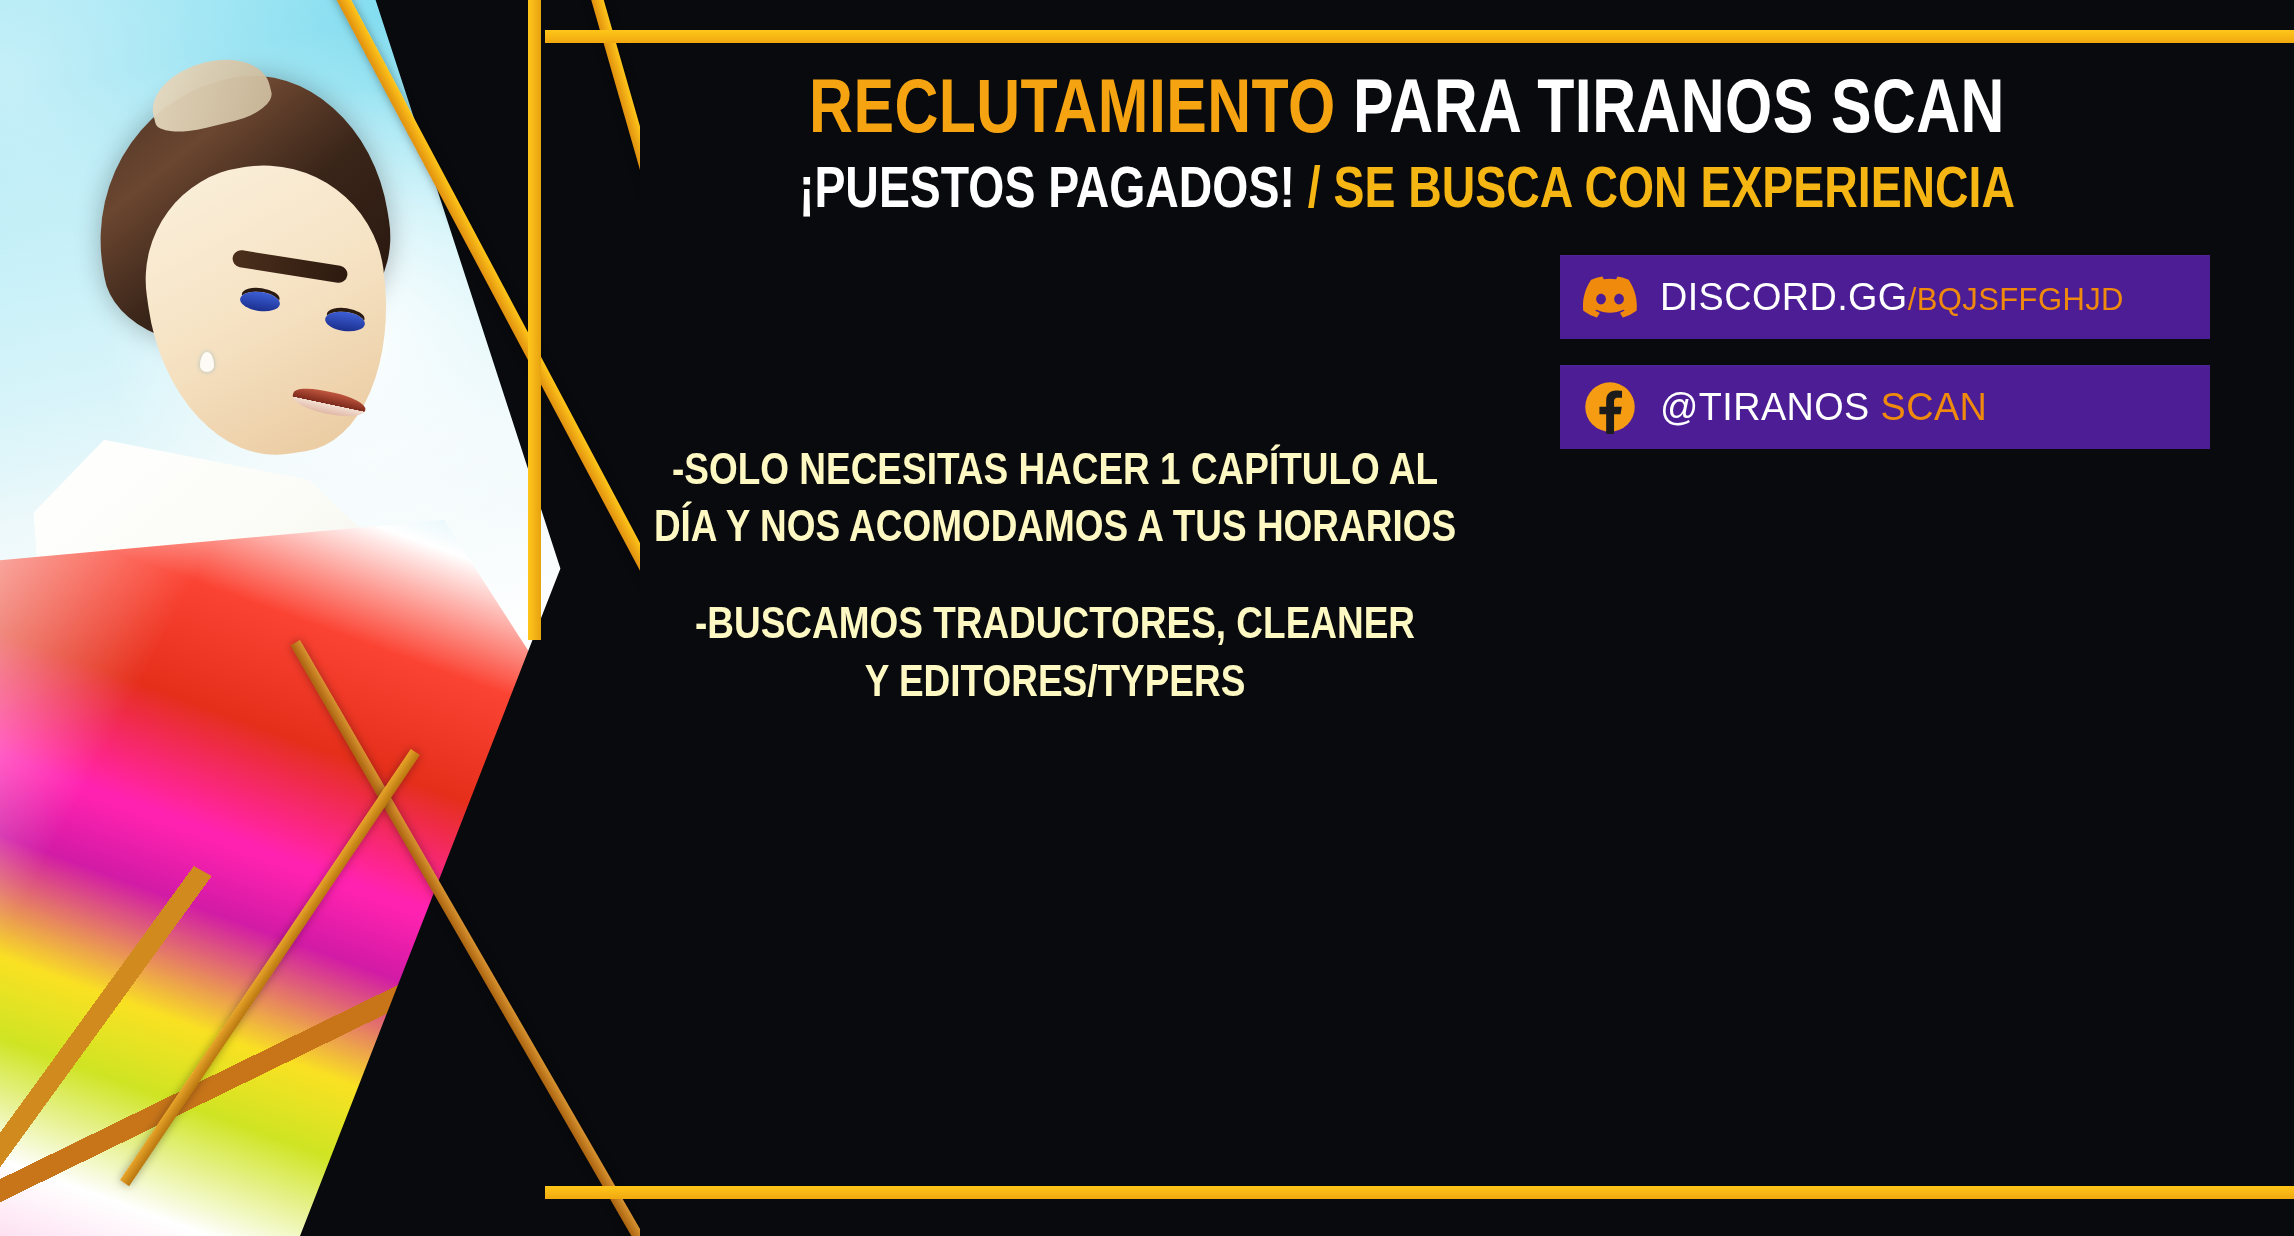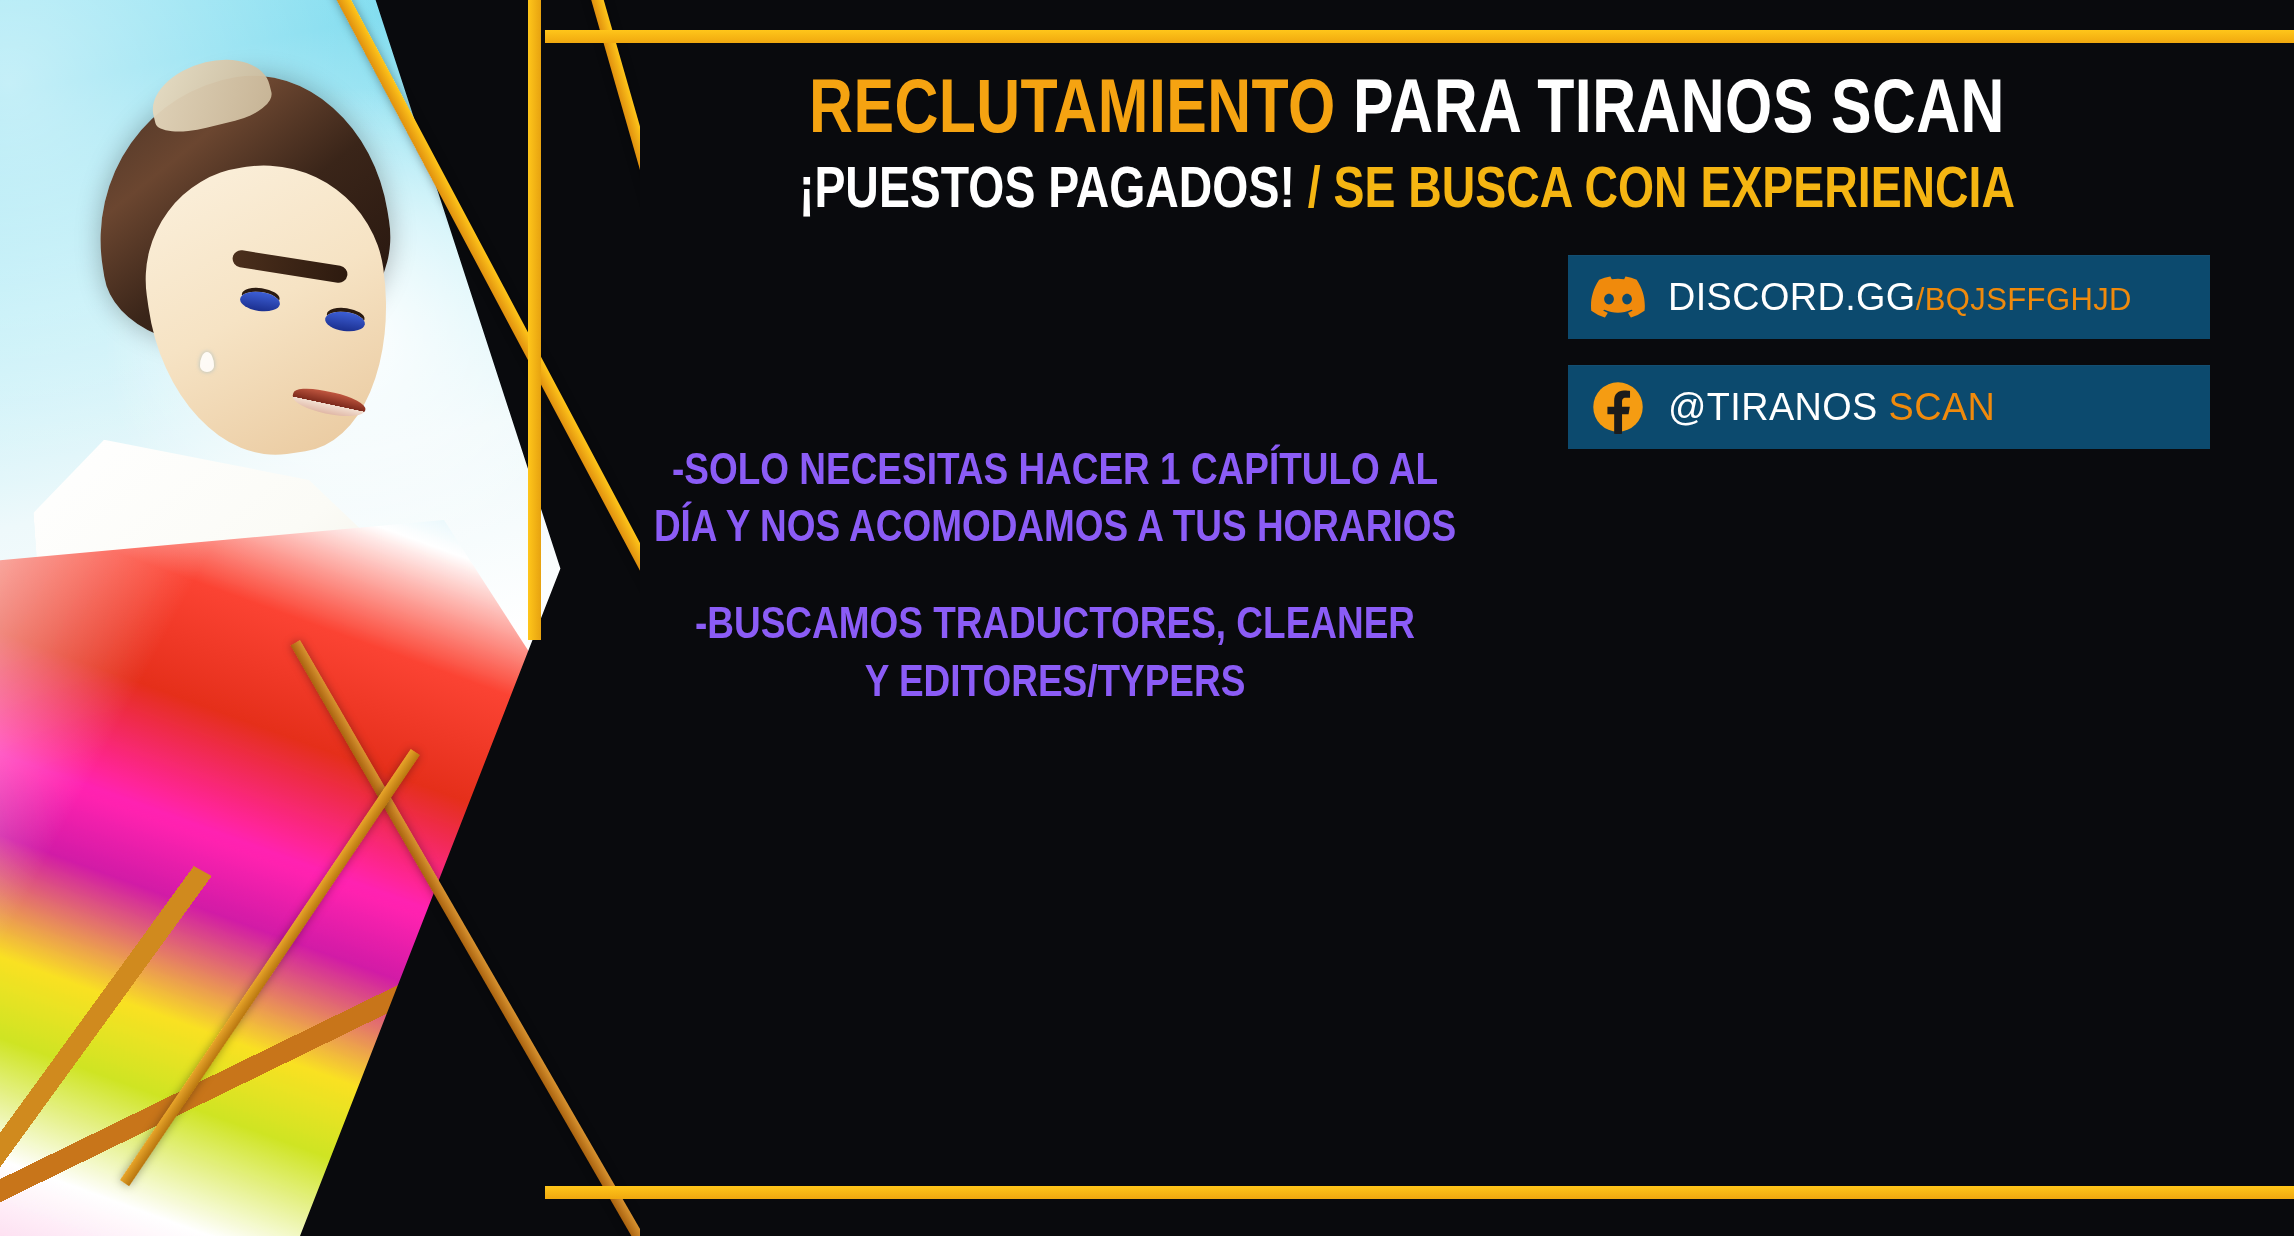--- a/index.html
+++ b/index.html
@@ -194,44 +194,43 @@
     white-space:nowrap;
     transform:scaleX(.80);
   }
   .subhead .sh-a { color:#ffffff; }
   .subhead .sh-b { color:#f5b512; }
 
   
   .bullets {
     position:absolute; left:-40px; top:440px; width:1070px;
     text-align:center;
-    color:#8b5cf6;
+    color:#fef9c3;
   }
   .bullet-p {
     font-size:44px; line-height:1.30;
     font-weight:700;
     transform:scaleX(.84);
     margin-bottom:40px;
     white-space:pre-line;
   }
   .bullet-p:last-child { margin-bottom:0; }
 
   
   .contacts {
     position:absolute; left:1000px; top:255px;
     width:650px;
   }
   .contact-row {
     display:flex; align-items:center;
-    background:#0c4a6e;
+    background:#4c1d95;
     height:84px;
     margin-bottom:26px;
     padding-left:22px;
     box-shadow:0 1px 0 rgba(255,255,255,.03) inset;
-    margin-left:8px;
   }
   .contact-row .icon {
     width:56px; height:56px;
     flex:0 0 56px;
     display:flex; align-items:center; justify-content:center;
     margin-right:22px;
   }
   .contact-row .icon svg { display:block; }
   .contact-text {
     font-size:39px;

